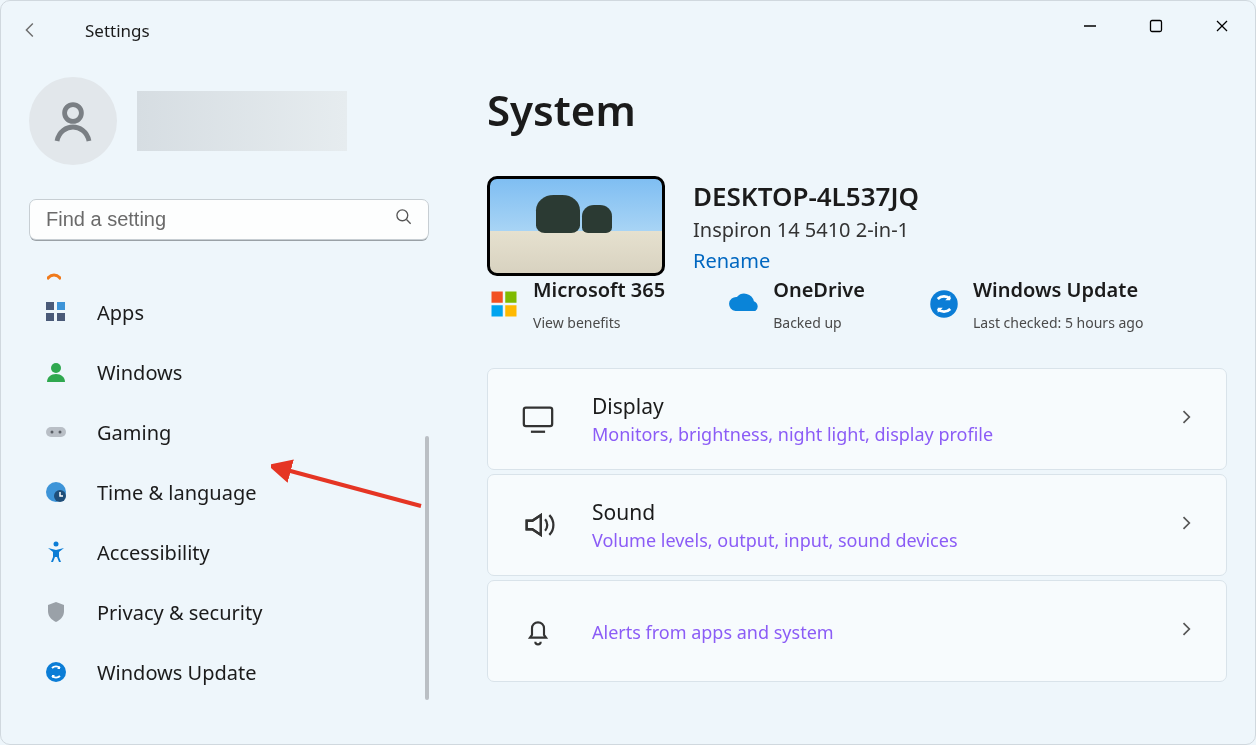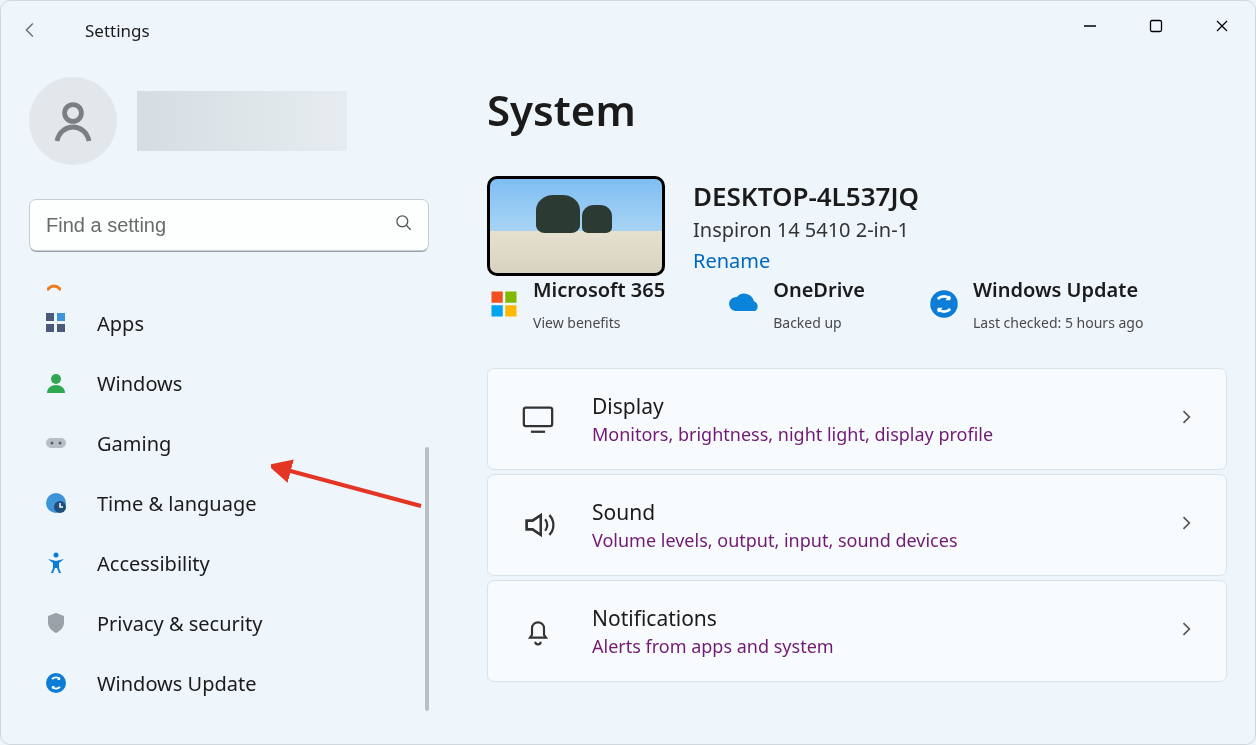--- a/index.html
+++ b/index.html
@@ -47,21 +47,21 @@
     padding:18px 12px 0 28px;
   }
   .profile{display:flex;align-items:center;gap:20px;margin-bottom:34px;}
   .avatar{
     width:88px;height:88px;border-radius:50%;
     background:#e2e7eb;display:flex;align-items:center;justify-content:center;
   }
   .avatar svg{width:48px;height:48px;stroke:#7a7f84;fill:none;stroke-width:2.4;}
   .name-block{width:210px;height:60px;background:linear-gradient(90deg,#d6dde2,#e6ecef);}
   .searchwrap{
-    position:relative;width:400px;height:52px;
+    position:relative;width:400px;height:41px;
     background:#fdfefe;border:1px solid #c7ced3;border-radius:7px;
     box-shadow:0 2px 0 -1px #9aa1a6;
     display:flex;align-items:center;padding:0 14px;margin-bottom:30px;
   }
   .searchwrap input{
     border:none;outline:none;background:transparent;flex:1;
     font-size:20px;color:#555;
   }
   .searchwrap input::placeholder{color:#6a6a6a;}
   .search-ico{color:#555;}
@@ -103,21 +103,21 @@
   .info-ico{width:34px;height:34px;display:flex;align-items:center;justify-content:center;}
   .info-title{font-size:20px;font-weight:600;}
   .info-sub{font-size:14px;color:#4a4a4a;margin-top:10px;}
   .cards{display:flex;flex-direction:column;gap:4px;}
   .card{
     background:var(--card);border:1px solid var(--card-border);border-radius:7px;
     height:102px;display:flex;align-items:center;padding:0 30px;gap:34px;
   }
   .card-ico{width:40px;height:40px;display:flex;align-items:center;justify-content:center;color:#333;}
   .card-title{font-size:21px;}
-  .card-sub{font-size:18px;color:#701a75;margin-top:2px;}
+  .card-sub{font-size:18px;color:#8b5cf6;margin-top:2px;}
   .chev{margin-left:auto;color:#555;}
   
   .arrow{
     position:absolute;left:270px;top:450px;color:#e53524;pointer-events:none;
   }
 </style>
 </head>
 <body>
 
 <div class="titlebar">
@@ -350,21 +350,20 @@
     </div>
 
     <div class="card">
       <span class="card-ico">
         <svg viewBox="0 0 24 24" width="32" height="32" fill="none" stroke="currentColor" stroke-width="1.6">
             <path d="M6 17h12l-1.5-2V10a4.5 4.5 0 0 0-9 0v5L6 17z"></path>
             <path d="M10 20a2 2 0 0 0 4 0"></path>
           </svg>
       </span>
       <div>
-        <div class="card-title">Notifications</div>
         <div class="card-sub">Alerts from apps and system</div>
       </div>
       <span class="chev">
         <svg viewBox="0 0 24 24" width="20" height="20" fill="none" stroke="currentColor" stroke-width="2">
             <path d="M9 5l7 7-7 7"></path>
           </svg>
       </span>
     </div>
 
   </div>

